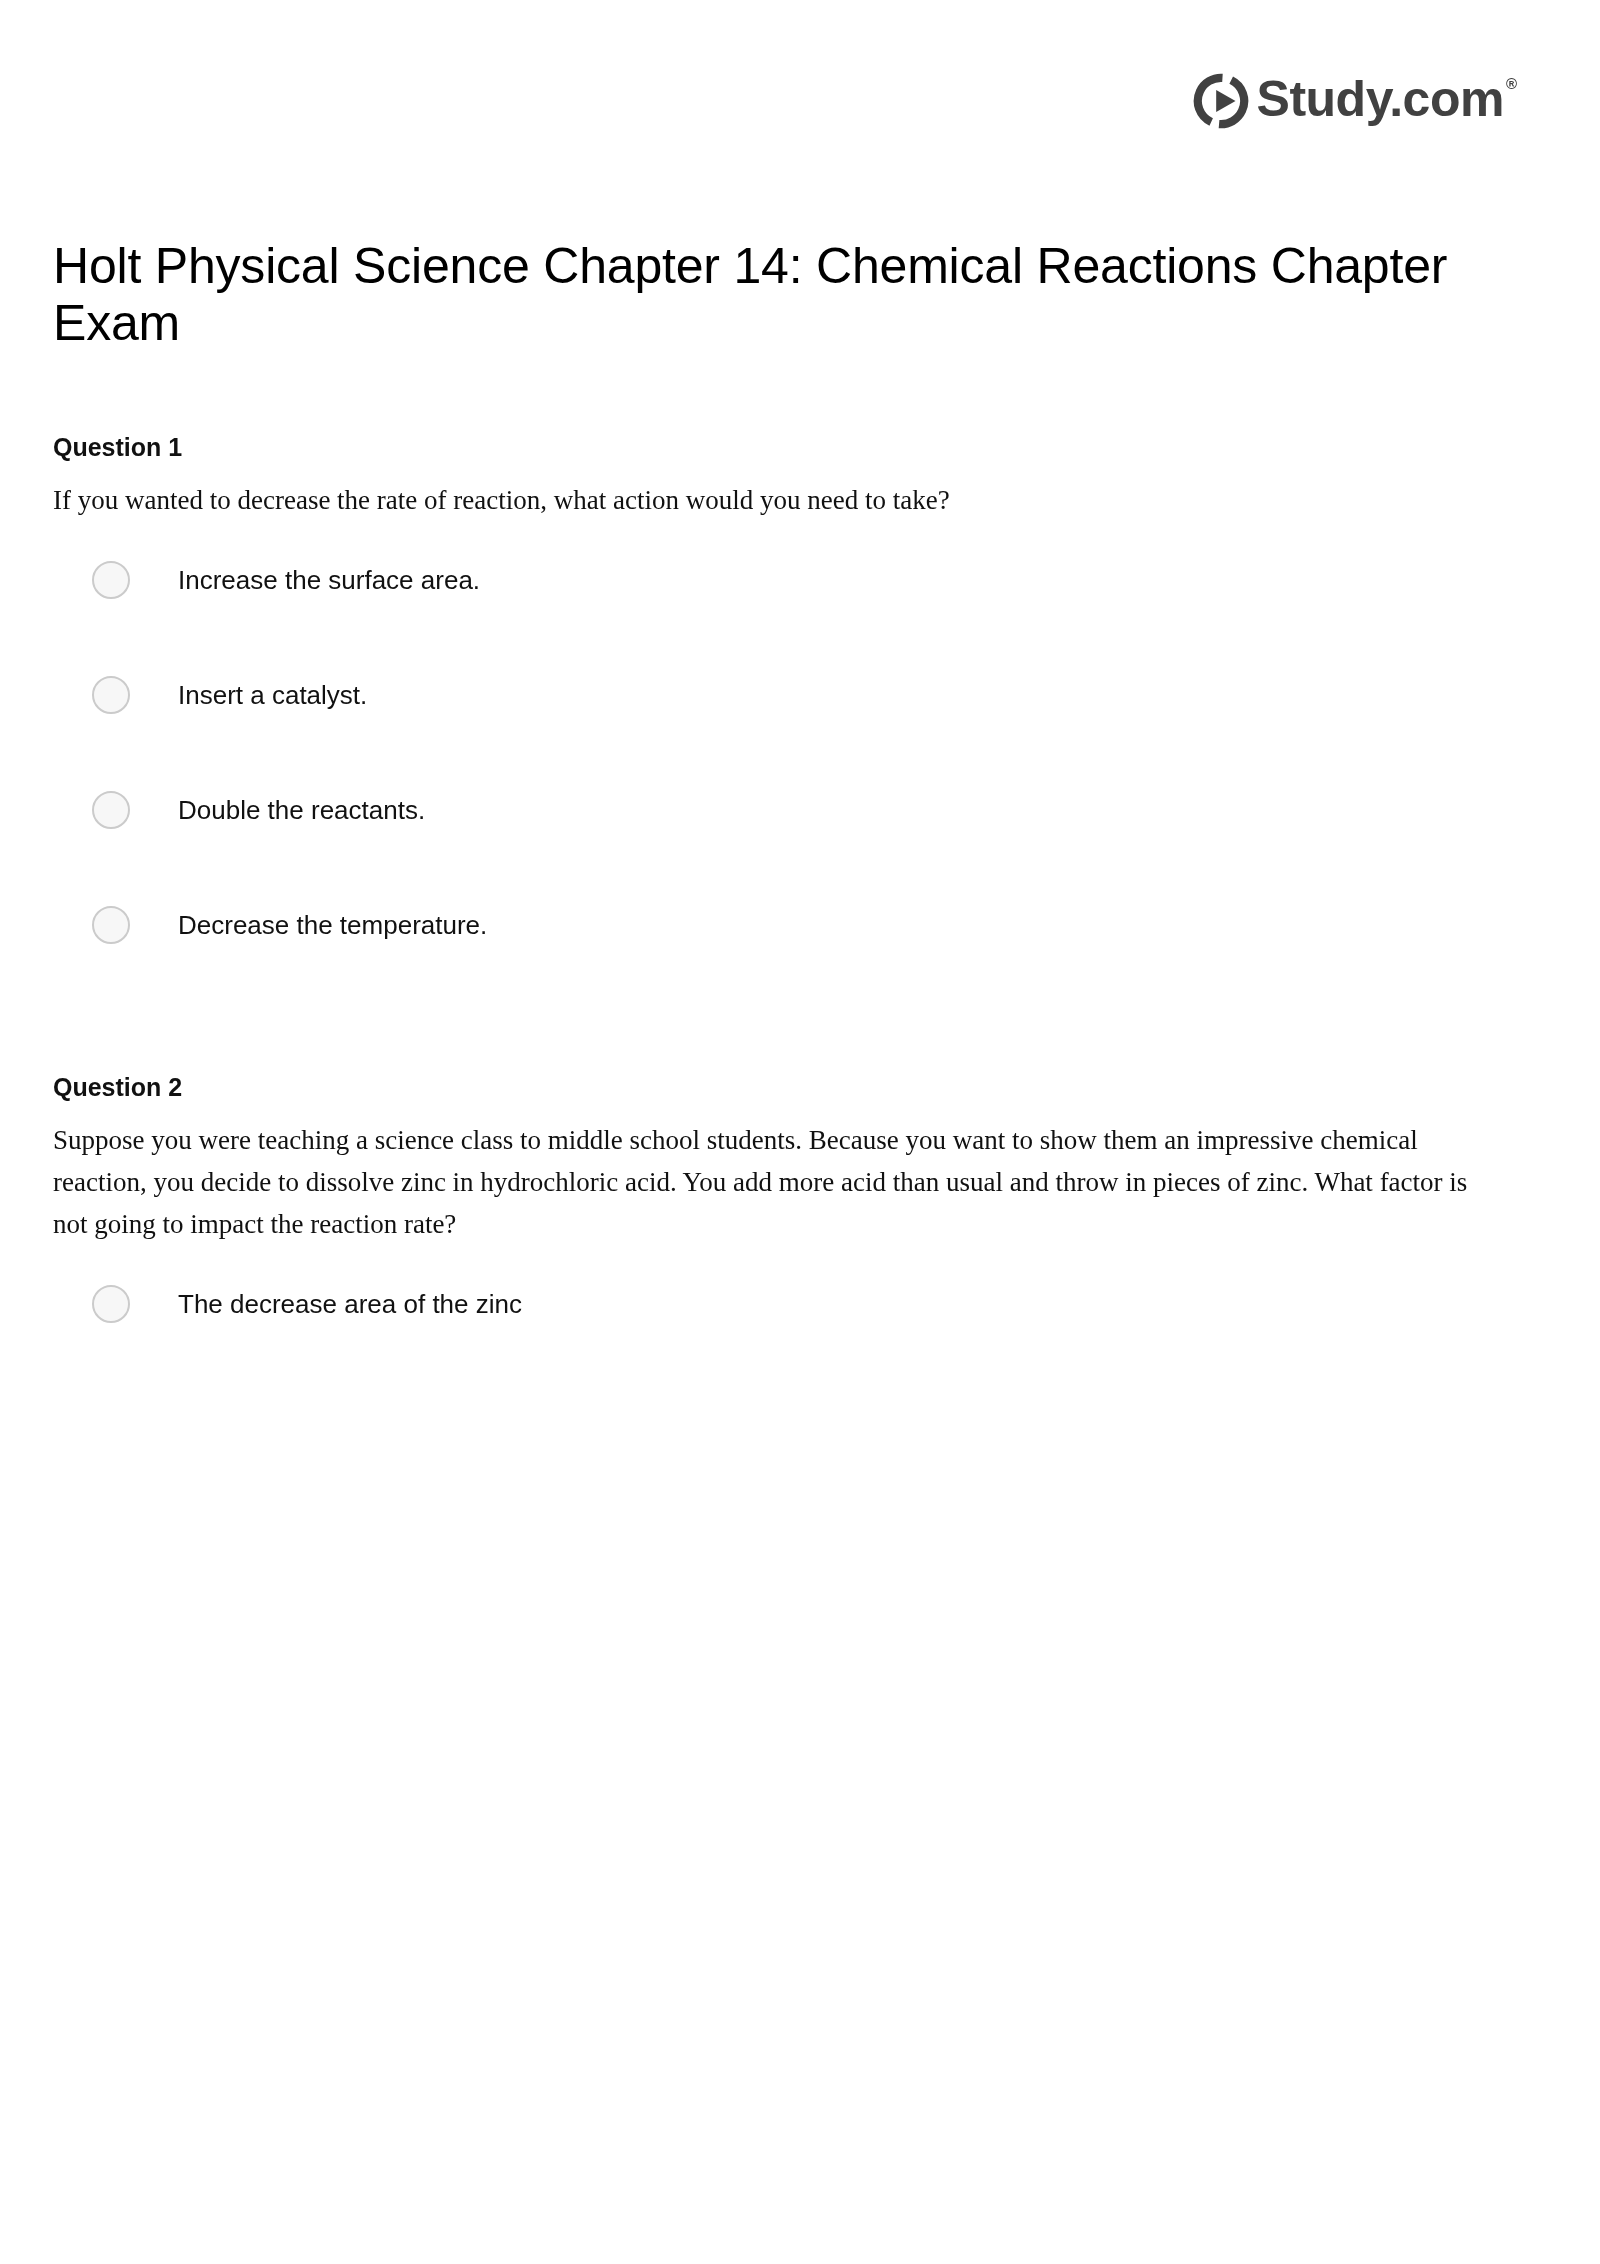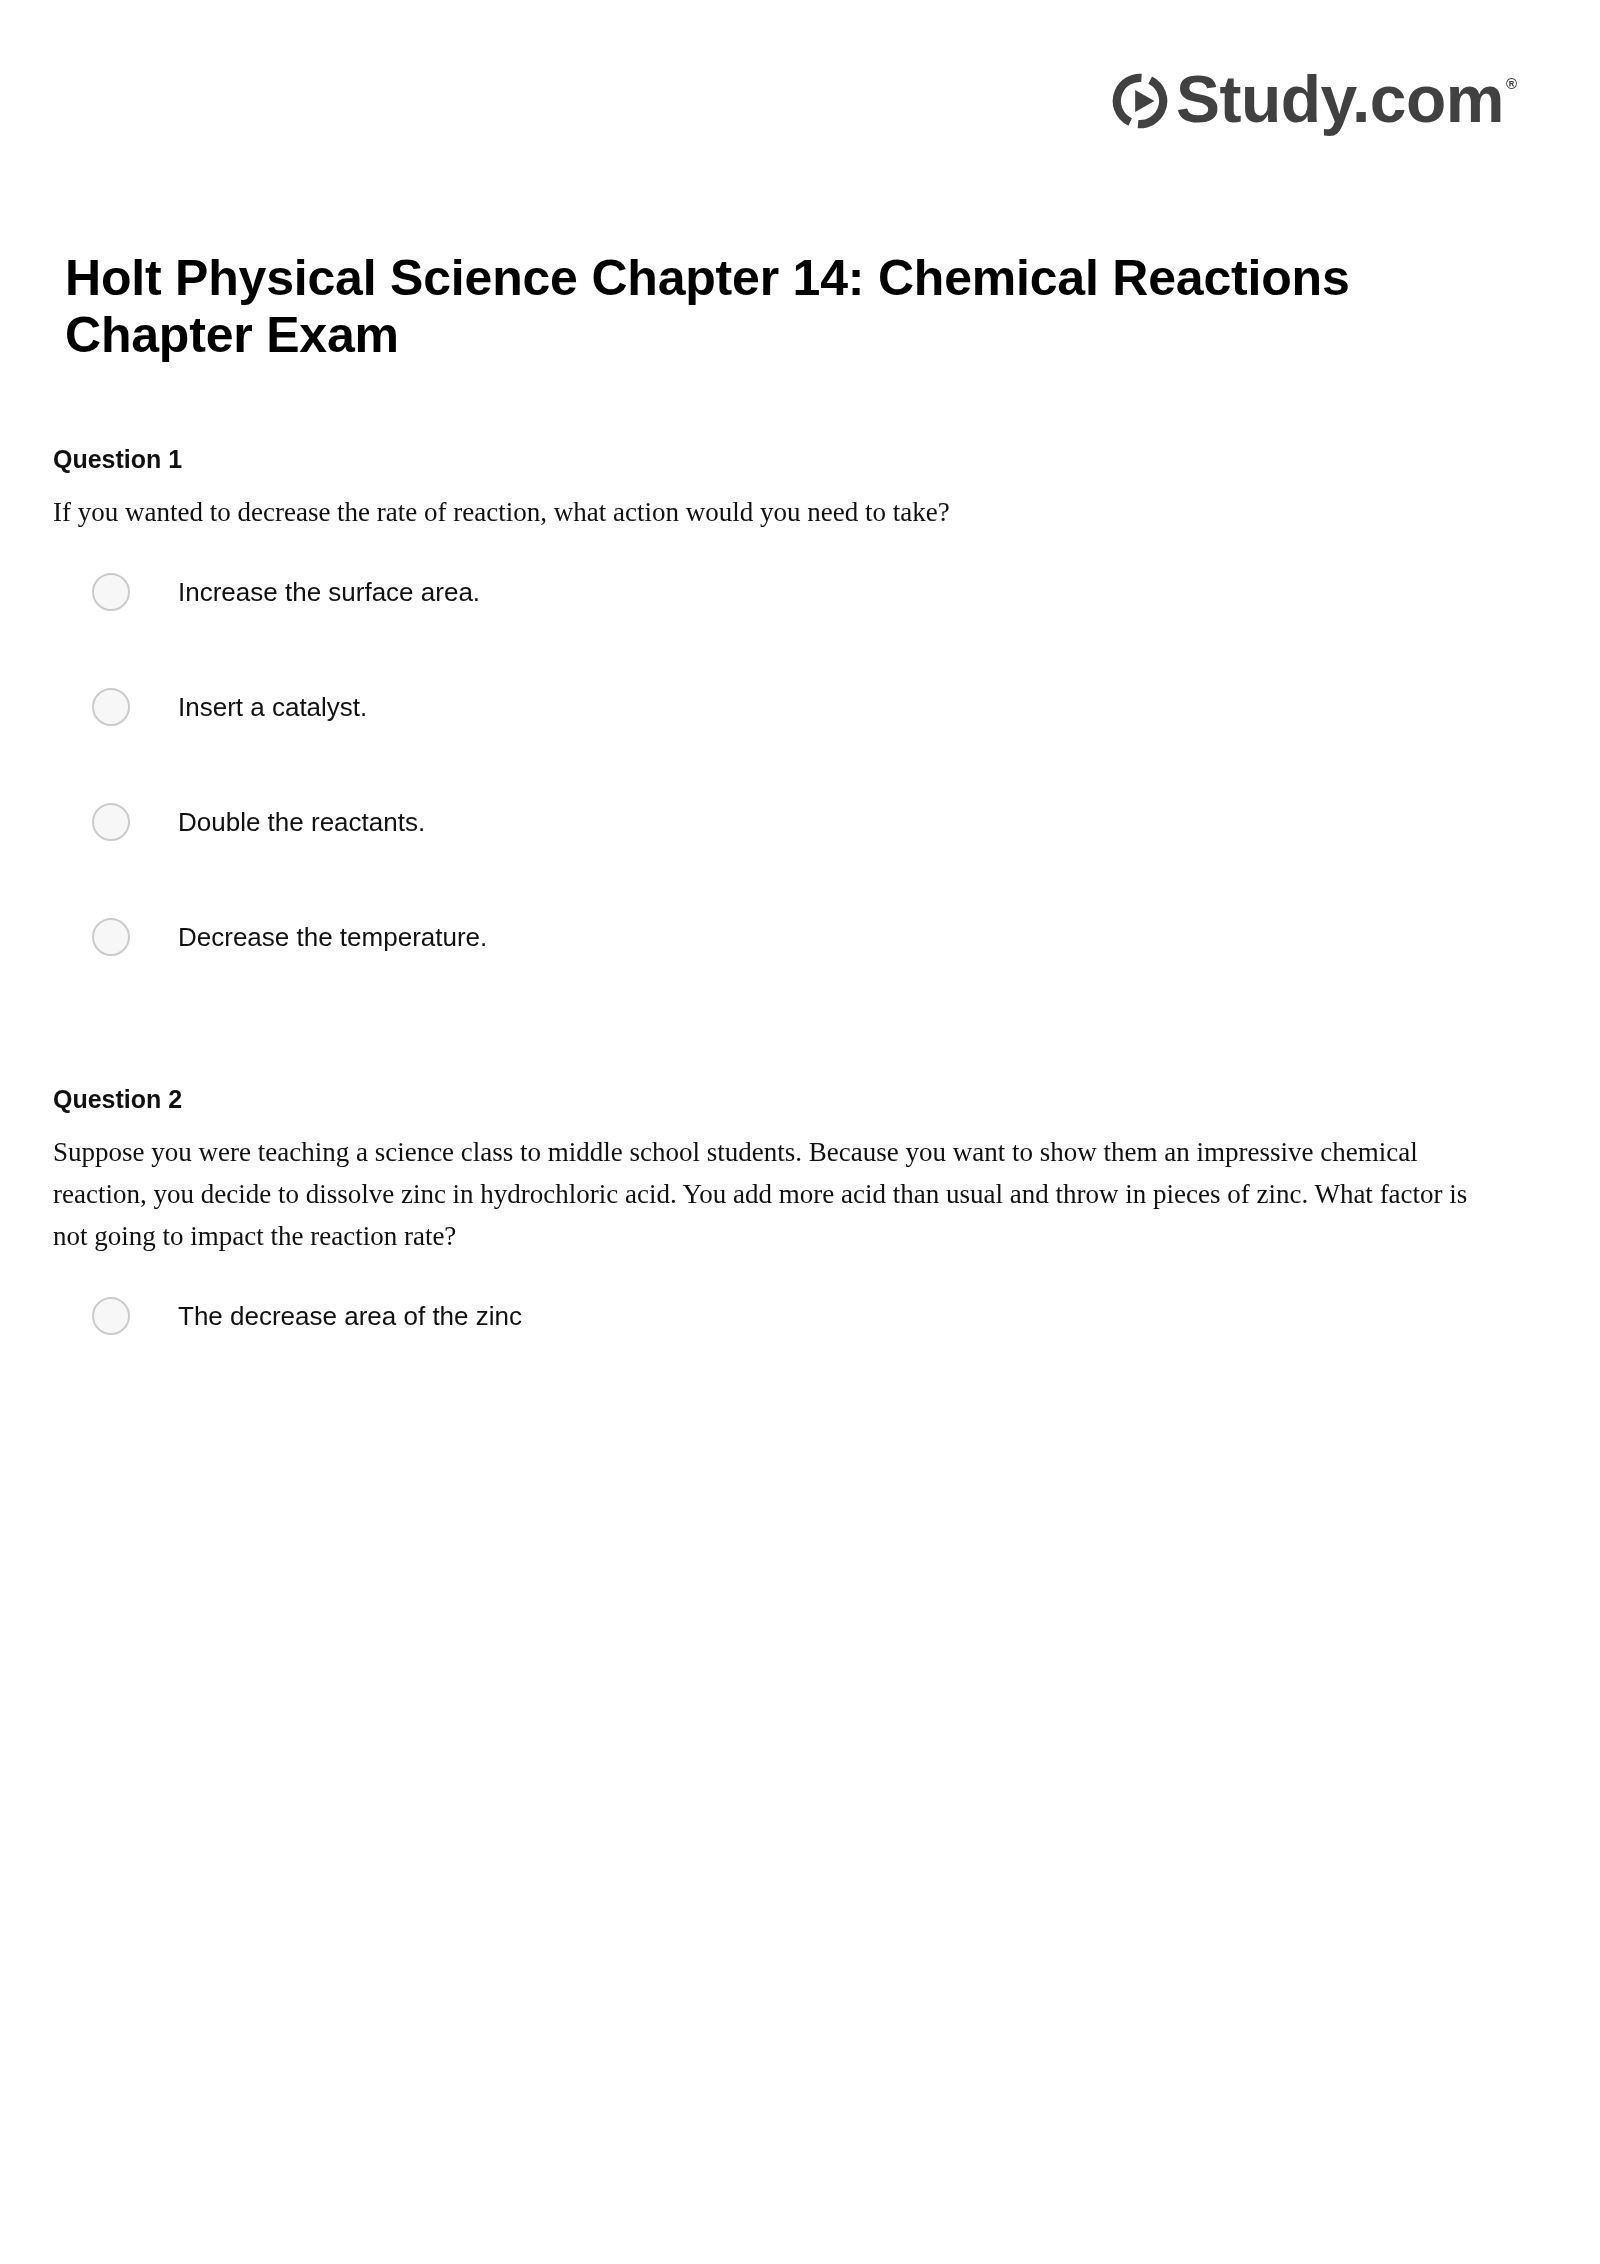--- a/index.html
+++ b/index.html
@@ -17,42 +17,42 @@
   
   .logo {
     position: absolute;
     top: 70px;
     right: 83px;
     display: flex;
     align-items: flex-start;
   }
   .logo-icon { width: 58px; height: 58px; margin-right: 7px; margin-top: 2px; }
   .logo-text {
-    font-size: 66px;
+    font-size: 50px;
     line-height: 58px;
     font-weight: bold;
     color: #414141;
     letter-spacing: -0.5px;
   }
   .logo-reg {
     font-size: 15px;
     font-weight: bold;
     color: #414141;
     margin: 6px 0 0 2px;
     line-height: 15px;
   }
 
   
   .content { padding: 238px 53px 0 53px; }
 
   .page-title {
-    margin: 12px;
+    margin: 0;
     font-size: 50px;
     line-height: 57px;
-    font-weight: 700;
+    font-weight: 400;
     color: #000000;
     letter-spacing: -0.2px;
     max-width: 1494px;
   }
 
   .question-block { margin-top: 80px; }
   .question-block.second { margin-top: 128px; }
 
   .question-label {
     margin: 0;

